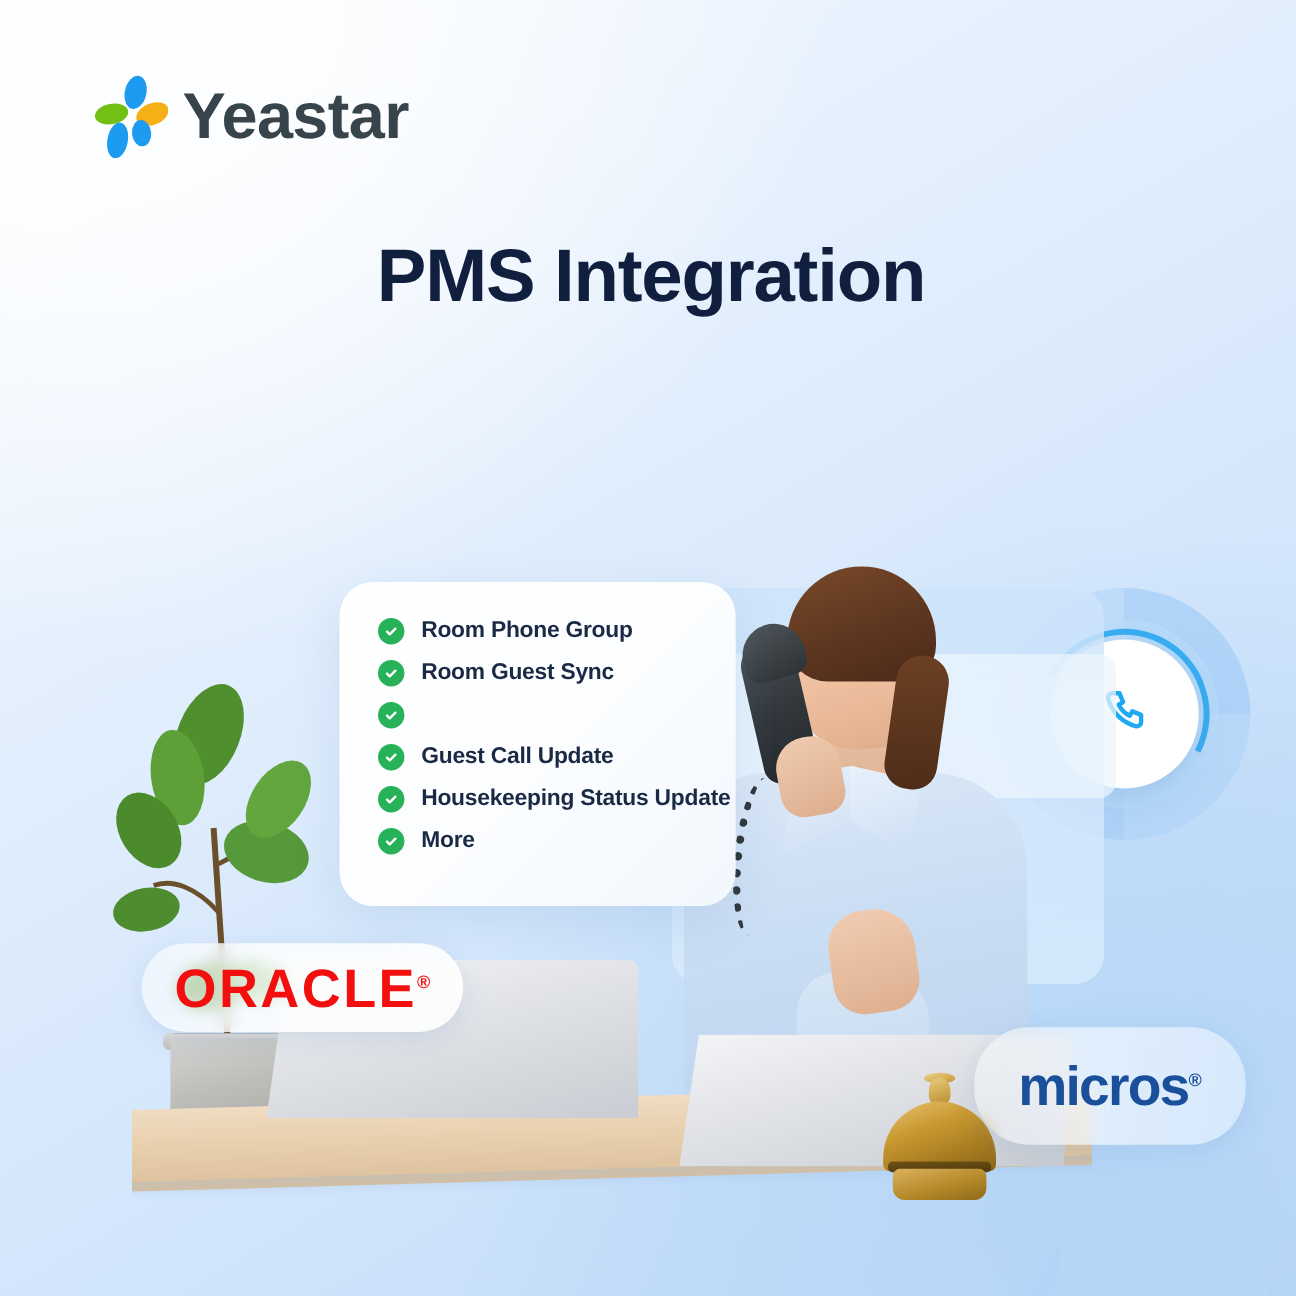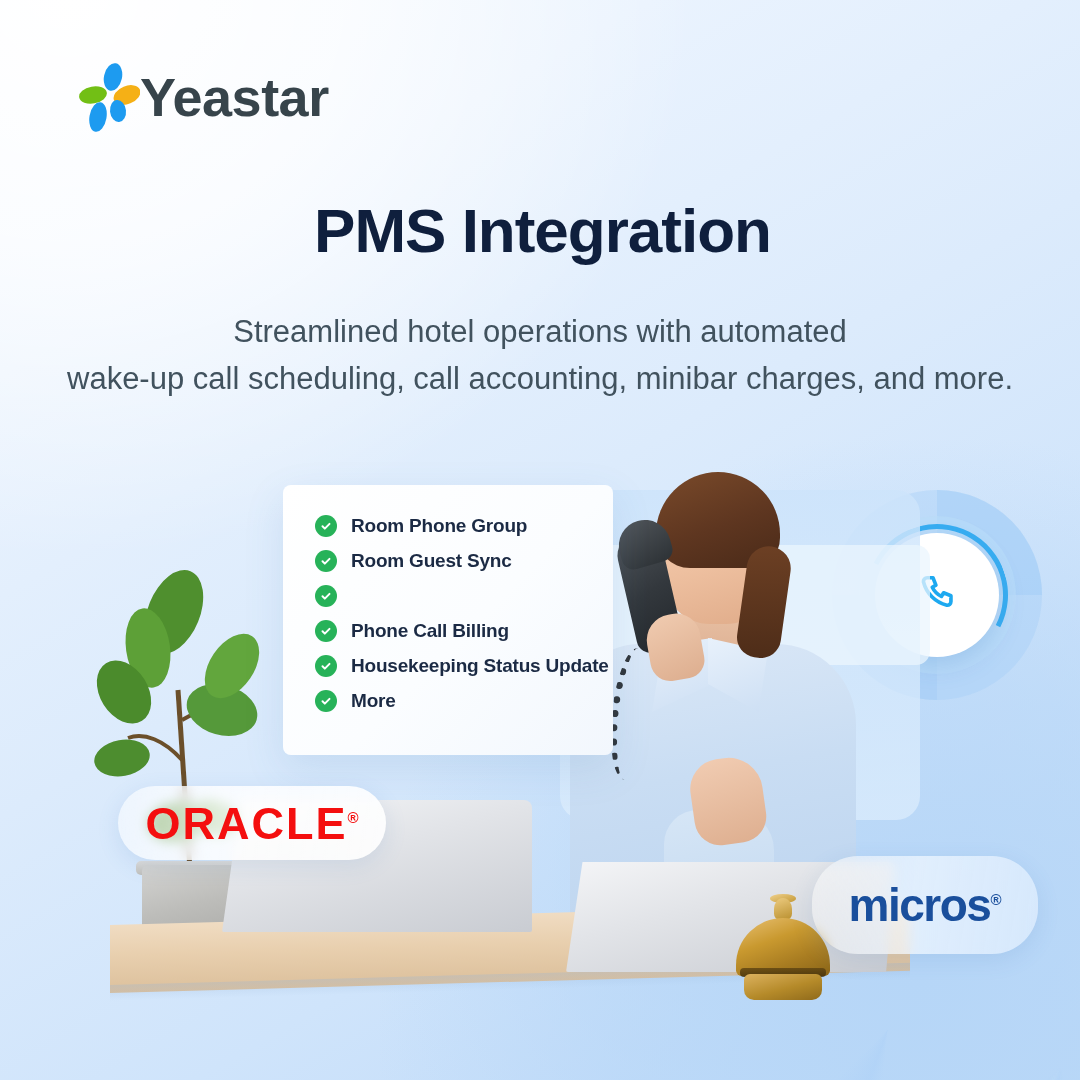--- a/index.html
+++ b/index.html
@@ -58,21 +58,21 @@
       conic-gradient(from 186deg at 62% 86%,
         rgba(255,255,255,0) 0deg,
         rgba(168,206,247,.34) 14deg,
         rgba(255,255,255,0) 40deg);
     pointer-events:none;
   }
 
   
   .logo{
     position:absolute; left:78px; top:62px;
-    display:flex; align-items:center; 
+    display:flex; align-items:center; gap:12px;
   }
   .logo-mark{ width:62px; height:70px; display:block; }
   .logo-word{
     font-size:54px; font-weight:bold; letter-spacing:-.5px;
     color:#37444b; line-height:1;
   }
 
   .headline{
     position:absolute; left:0; top:198px; width:1056px;
     text-align:center;
@@ -127,21 +127,21 @@
     width:330px; height:120px;
     background:rgba(235,245,254,.75);
     border-radius:14px;
   }
 
   
   .card{
     position:absolute; left:283px; top:485px;
     width:330px; height:270px;
     background:linear-gradient(135deg,#ffffff 0%,#fbfdff 55%,#f2f7fd 100%);
-    border-radius:8px;
+    border-radius:28px;
     box-shadow:0 14px 40px rgba(70,120,180,.13);
     padding:30px 0 16px 32px;
   }
   .feat{ display:flex; align-items:center; margin-bottom:13px; }
   .chk{
     width:22px; height:22px; border-radius:50%;
     background:#27b259; flex:0 0 auto;
     display:flex; align-items:center; justify-content:center;
     margin-right:14px;
   }
@@ -344,24 +344,20 @@
       <ellipse cx="35" cy="15" rx="9" ry="14" fill="#1d9bf0" transform="rotate(12 35 15)"></ellipse>
       <ellipse cx="49" cy="33" rx="14" ry="9" fill="#f5b016" transform="rotate(-22 49 33)"></ellipse>
       <ellipse cx="15" cy="33" rx="14" ry="8.5" fill="#72bf15" transform="rotate(-10 15 33)"></ellipse>
       <ellipse cx="20" cy="55" rx="8.5" ry="15" fill="#1d9bf0" transform="rotate(10 20 55)"></ellipse>
       <ellipse cx="40" cy="49" rx="8" ry="11" fill="#1d9bf0" transform="rotate(-6 40 49)"></ellipse>
     </svg>
     <div class="logo-word">Yeastar</div>
   </div>
 
   <h1 class="headline">PMS Integration</h1>
-  <div class="subhead">
-    <span>Streamlined hotel operations with automated</span>
-    <span>wake-up call scheduling, call accounting, minibar charges, and more.</span>
-  </div>
 
   <div class="rings">
     <div class="ring ring-a"></div>
     <div class="ring-q1"></div>
     <div class="ring-q2"></div>
     <div class="ring ring-b"></div>
     <div class="ring-arc"></div>
     <div class="phone-badge">
       <svg width="44" height="44" viewBox="0 0 24 24" fill="none" stroke="#1ea9f0" stroke-width="2" stroke-linecap="round" stroke-linejoin="round">
         <path d="M6.6 2.6h3.2l1.6 4-2 1.2a11 11 0 0 0 5 5l1.2-2 4 1.6v3.2a2 2 0 0 1-2.2 2
@@ -432,21 +428,21 @@
             <path d="M2.5 6.3 4.8 8.6 9.5 3.9"></path>
           </svg>
       </span>
     </div>
     <div class="feat">
       <span class="chk">
         <svg width="12" height="12" viewBox="0 0 12 12" fill="none" stroke="#ffffff" stroke-width="2" stroke-linecap="round" stroke-linejoin="round">
             <path d="M2.5 6.3 4.8 8.6 9.5 3.9"></path>
           </svg>
       </span>
-      <span class="feat-label">Phone Call Billing</span>
+      <span class="feat-label">Guest Call Update</span>
     </div>
     <div class="feat">
       <span class="chk">
         <svg width="12" height="12" viewBox="0 0 12 12" fill="none" stroke="#ffffff" stroke-width="2" stroke-linecap="round" stroke-linejoin="round">
             <path d="M2.5 6.3 4.8 8.6 9.5 3.9"></path>
           </svg>
       </span>
       <span class="feat-label">Housekeeping Status Update</span>
     </div>
     <div class="feat">

